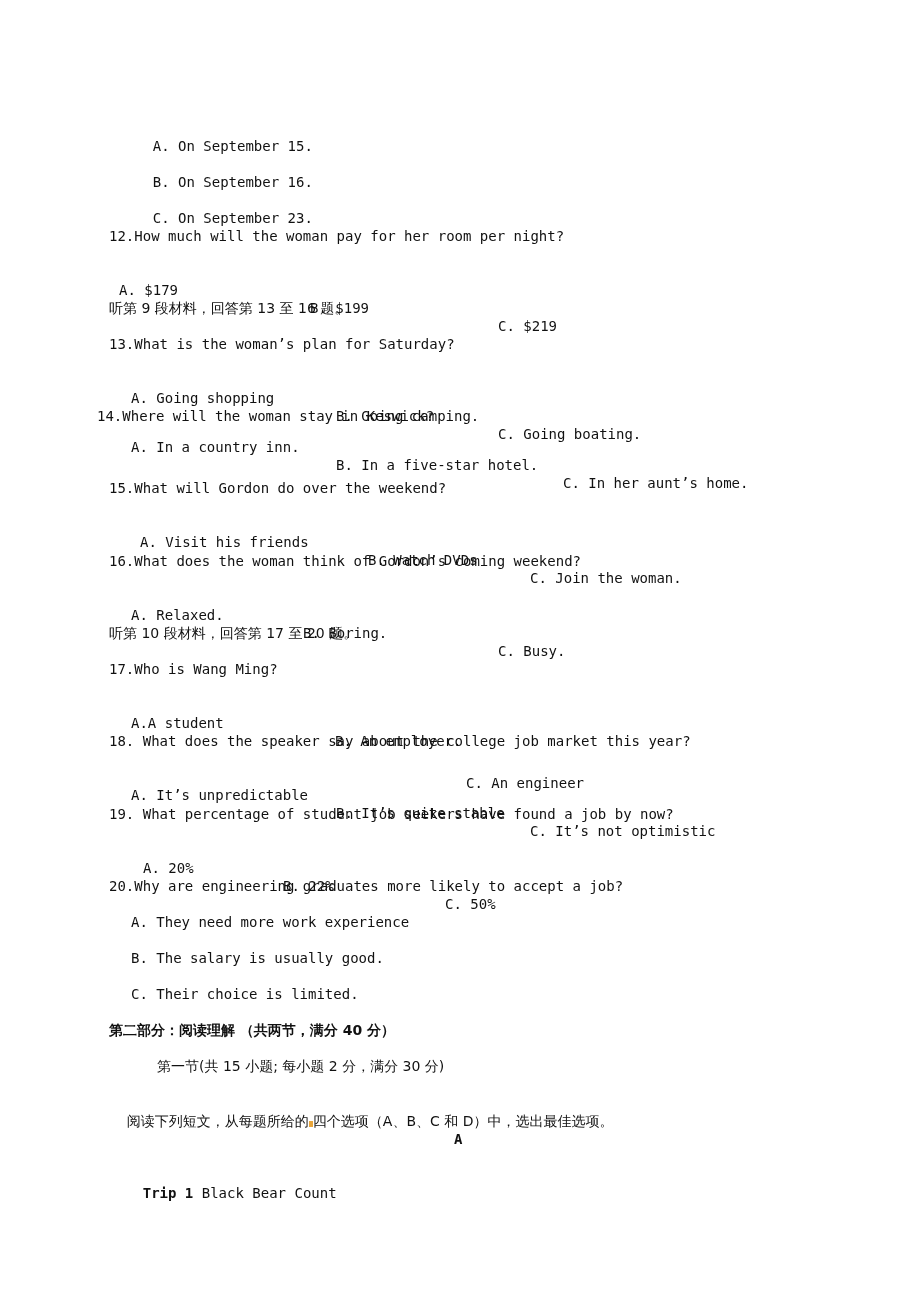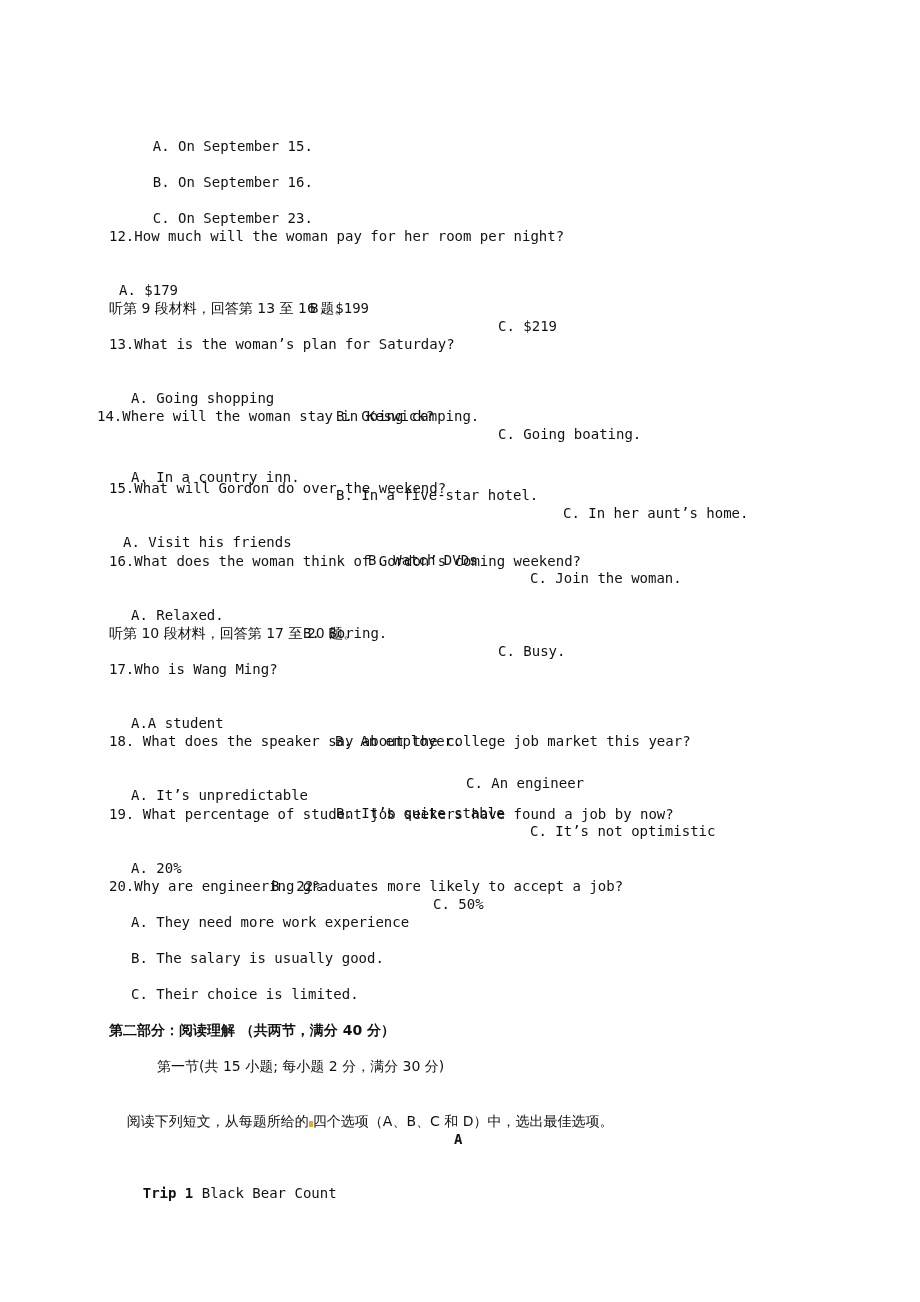--- a/index.html
+++ b/index.html
@@ -42,29 +42,29 @@
   <div class="line cjk" style="top:299px;left:109px;">听第 9 段材料，回答第 13 至 16 题。</div>
 
   <div class="line" style="top:335px;left:109px;">13.What is the woman’s plan for Saturday?</div>
   <div class="line" style="top:371px;left:0;width:920px;">
     <span class="opt" style="left:131px;">A. Going shopping</span>
     <span class="opt" style="left:336px;">B. Going camping.</span>
     <span class="opt" style="left:498px;">C. Going boating.</span>
   </div>
 
   <div class="line" style="top:407px;left:97px;">14.Where will the woman stay in Keswick?</div>
-  <div class="line" style="top:450px;left:0;width:832px;">
+  <div class="line" style="top:420px;left:0;width:832px;">
     <span class="opt" style="left:131px;">A. In a country inn.</span>
     <span class="opt" style="left:336px;">B. In a five-star hotel.</span>
     <span class="opt" style="left:563px;">C. In her aunt’s home.</span>
   </div>
 
   <div class="line" style="top:479px;left:109px;">15.What will Gordon do over the weekend?</div>
   <div class="line" style="top:515px;left:0;width:920px;">
-    <span class="opt" style="left:123px;text-align:right;">A. Visit his friends</span>
+    <span class="opt" style="left:140px;text-align:right;">A. Visit his friends</span>
     <span class="opt" style="left:368px;">B. Watch DVDs</span>
     <span class="opt" style="left:530px;">C. Join the woman.</span>
   </div>
 
   <div class="line" style="top:552px;left:109px;">16.What does the woman think of Gordon’s coming weekend?</div>
   <div class="line" style="top:588px;left:0;width:920px;">
     <span class="opt" style="left:131px;">A. Relaxed.</span>
     <span class="opt" style="left:303px;">B. Boring.</span>
     <span class="opt" style="left:498px;">C. Busy.</span>
   </div>
@@ -79,21 +79,21 @@
   </div>
 
   <div class="line" style="top:732px;left:109px;">18. What does the speaker say about the college job market this year?</div>
   <div class="line" style="top:768px;left:0;width:920px;">
     <span class="opt" style="left:131px;">A. It’s unpredictable</span>
     <span class="opt" style="left:336px;">B. It’s quite stable</span>
     <span class="opt" style="left:530px;">C. It’s not optimistic</span>
   </div>
 
   <div class="line" style="top:805px;left:109px;">19. What percentage of student job seekers have found a job by now?</div>
-  <div class="line" style="top:841px;left:0;width:852px;">
+  <div class="line" style="top:841px;left:12px;width:852px;">
     <span class="opt" style="left:131px;">A. 20%</span>
     <span class="opt" style="left:271px;">B. 22%</span>
     <span class="opt" style="left:433px;">C. 50%</span>
   </div>
 
   <div class="line" style="top:877px;left:109px;">20.Why are engineering graduates more likely to accept a job?</div>
   <div class="line" style="top:913px;left:131px;">A. They need more work experience</div>
   <div class="line" style="top:949px;left:131px;">B. The salary is usually good.</div>
   <div class="line" style="top:985px;left:131px;">C. Their choice is limited.</div>
 

